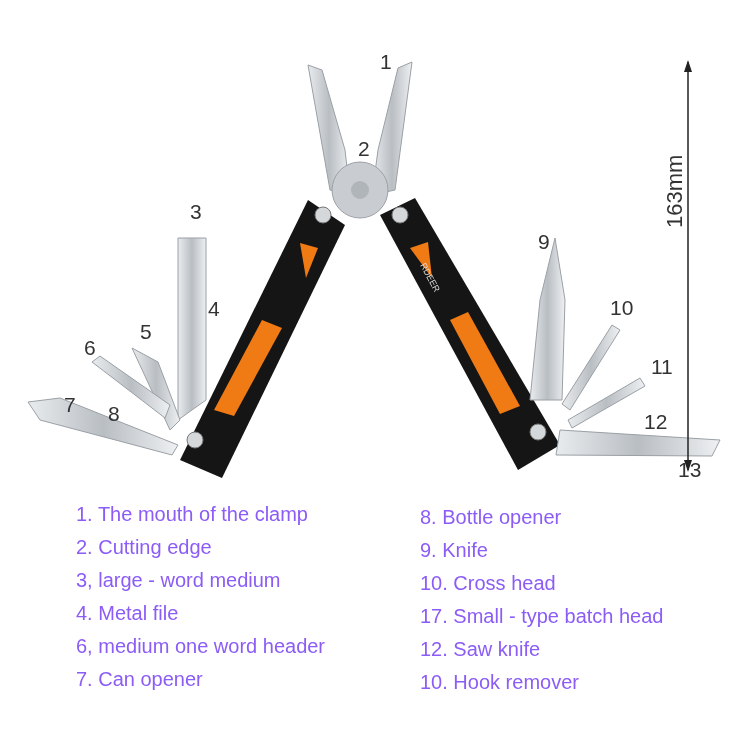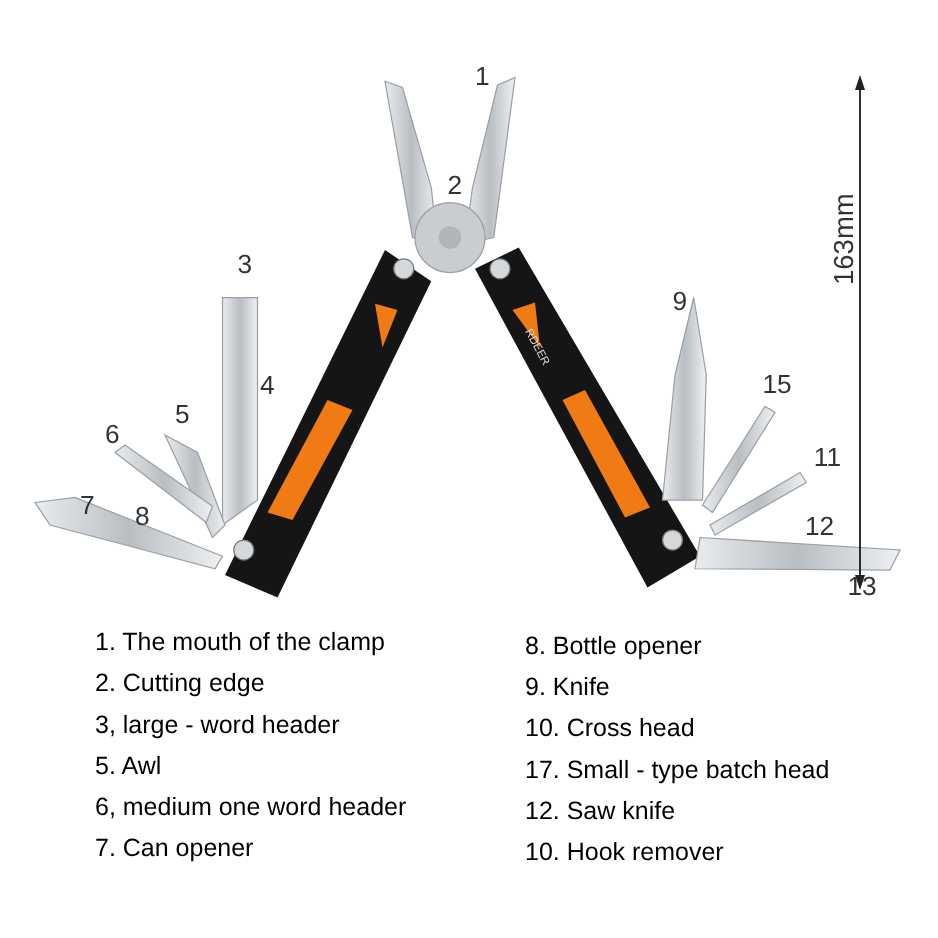--- a/index.html
+++ b/index.html
@@ -1,20 +1,20 @@
 <!DOCTYPE html>
 <html><head>
 <meta charset="utf-8">
 <style>
   html, body { margin:0; padding:0; background:#ffffff; }
   body { width:750px; height:750px; position:relative; overflow:hidden; font-family:"Liberation Sans", sans-serif; color:#1a1a1a; }
   .product { position:absolute; left:0; top:0; width:750px; height:490px; }
   .callout { position:absolute; font-size:21px; color:#333; font-family:"Liberation Sans", sans-serif; }
   .dim-label { position:absolute; left:655px; top:145px; font-size:22px; color:#333; transform:rotate(-90deg); transform-origin:left top; white-space:nowrap; }
-  .legend { position:absolute; font-size:20px; line-height:33px; color:#000000; }
+  .legend { position:absolute; font-size:20px; line-height:33px; color:#8b5cf6; }
   .legend-left { left:76px; top:498px; }
   .legend-right { left:420px; top:501px; }
   .legend div { white-space:nowrap; }
 </style>
 </head>
 <body>
 
 <div class="product">
   <svg width="750" height="490" viewBox="0 0 750 490">
     <defs>
@@ -72,33 +72,33 @@
 
   <span class="callout" style="left:380px;top:50px">1</span>
   <span class="callout" style="left:358px;top:137px">2</span>
   <span class="callout" style="left:190px;top:200px">3</span>
   <span class="callout" style="left:208px;top:297px">4</span>
   <span class="callout" style="left:140px;top:320px">5</span>
   <span class="callout" style="left:84px;top:336px">6</span>
   <span class="callout" style="left:64px;top:393px">7</span>
   <span class="callout" style="left:108px;top:402px">8</span>
   <span class="callout" style="left:538px;top:230px">9</span>
-  <span class="callout" style="left:610px;top:296px">15</span>
+  <span class="callout" style="left:610px;top:296px">10</span>
   <span class="callout" style="left:651px;top:355px">11</span>
   <span class="callout" style="left:644px;top:410px">12</span>
   <span class="callout" style="left:678px;top:458px">13</span>
 
   <span class="dim-label" style="top:228px;left:662px">163mm</span>
 </div>
 
 <div class="legend legend-left">
   <div>1. The mouth of the clamp</div>
   <div>2. Cutting edge</div>
-  <div>3, large - word header</div>
-  <div>5. Awl</div>
+  <div>3, large - word medium</div>
+  <div>4. Metal file</div>
   <div>6, medium one word header</div>
   <div>7. Can opener</div>
 </div>
 
 <div class="legend legend-right">
   <div>8. Bottle opener</div>
   <div>9. Knife</div>
   <div>10. Cross head</div>
   <div>17. Small - type batch head</div>
   <div>12. Saw knife</div>

